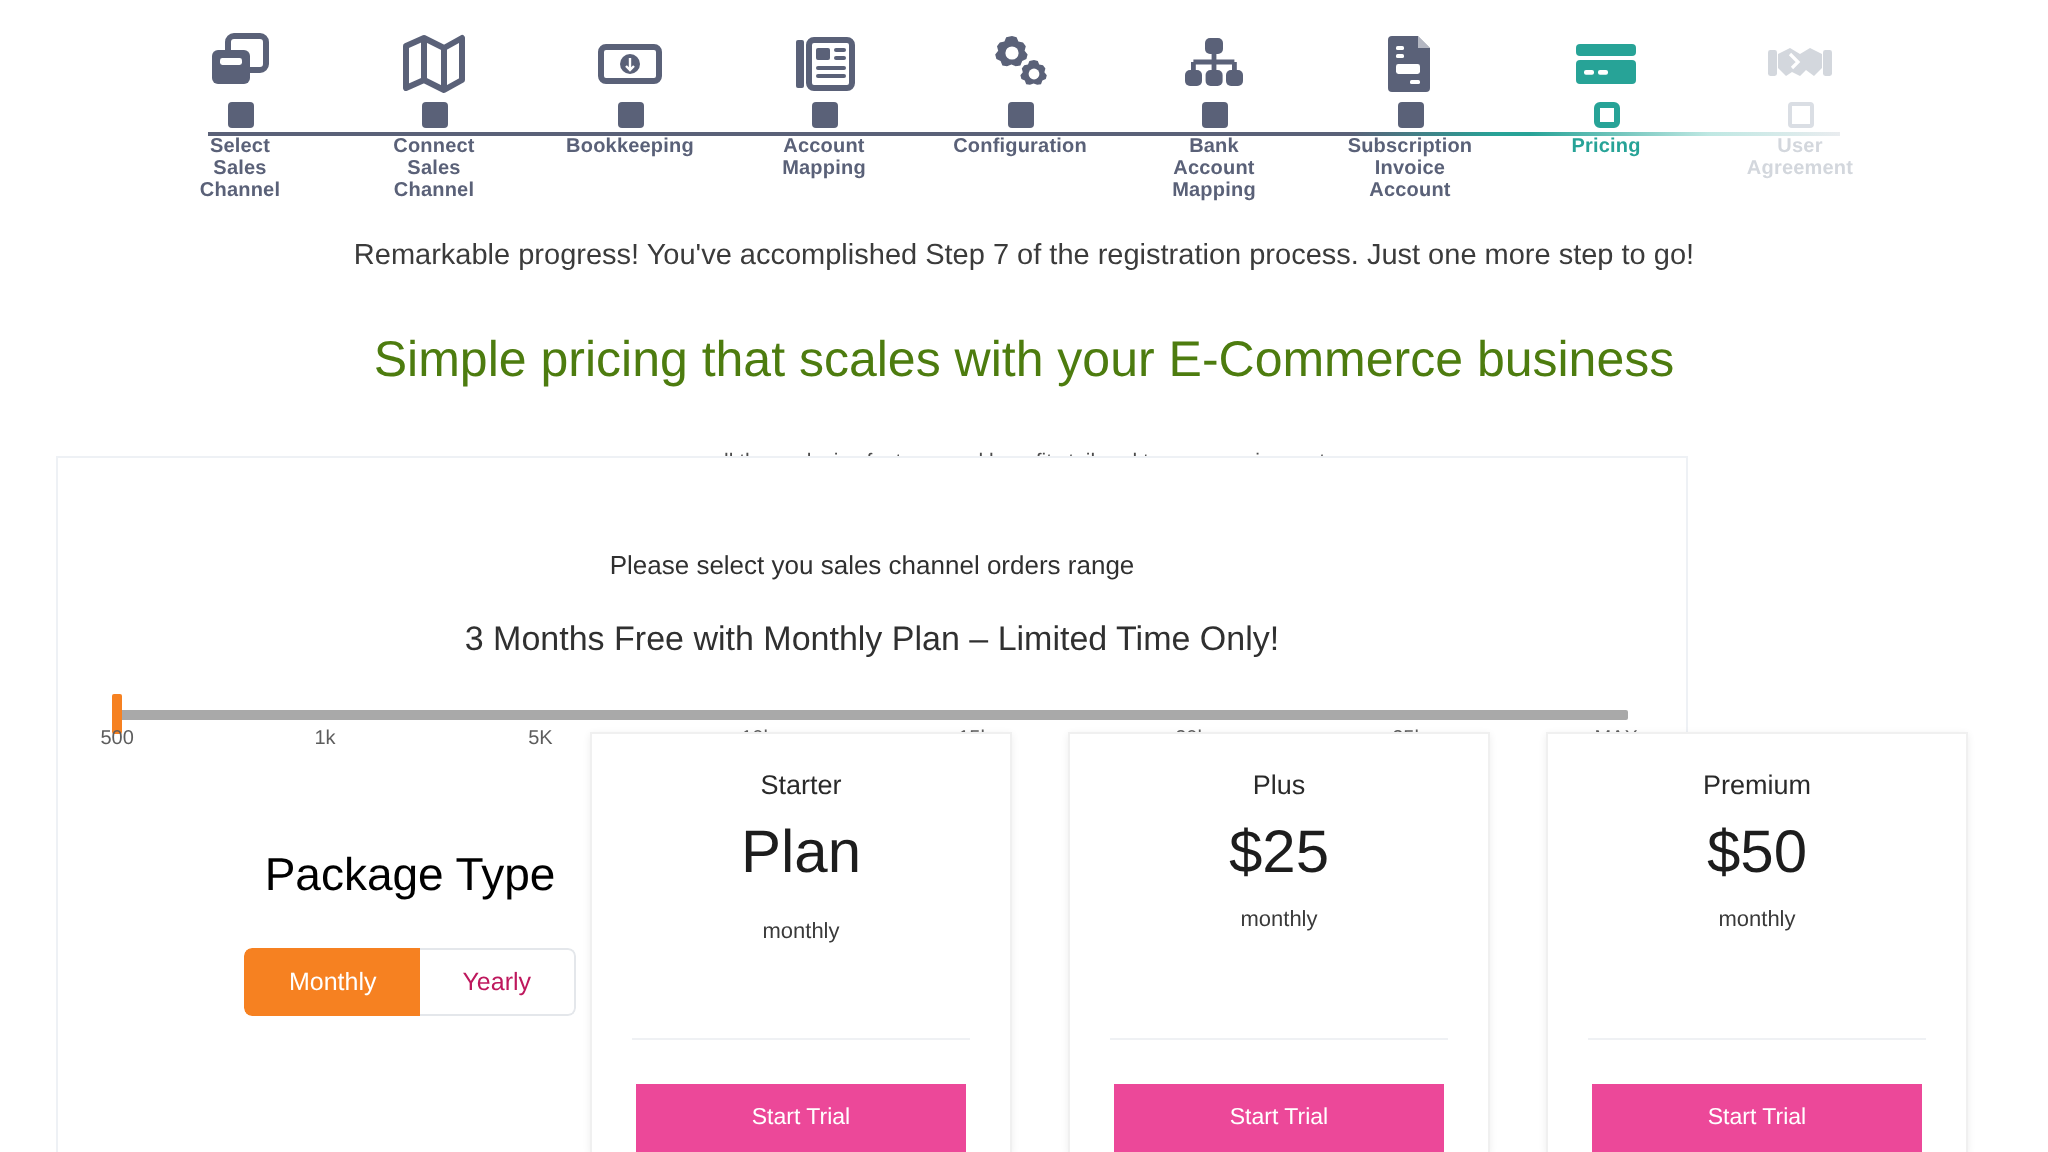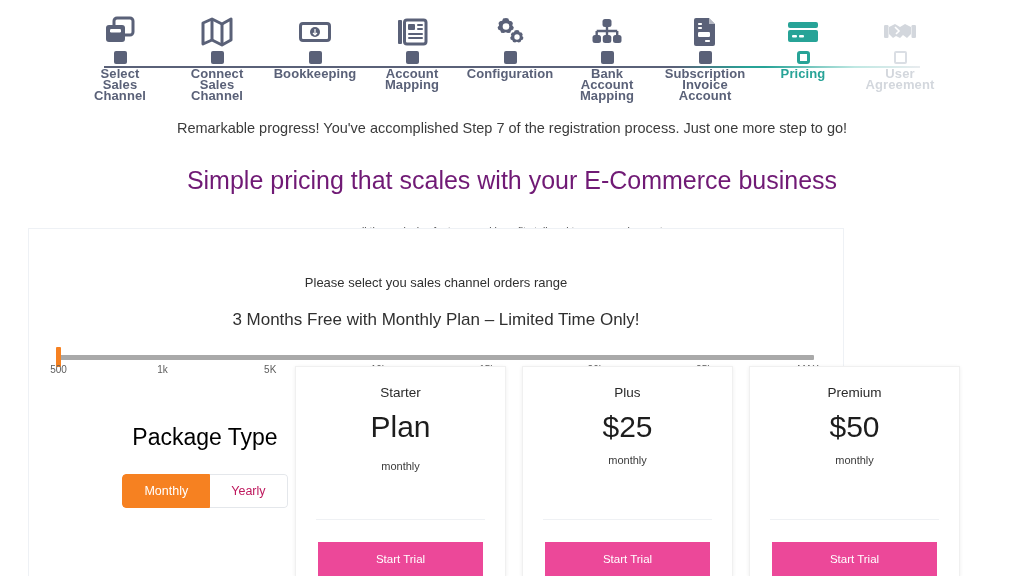--- a/index.html
+++ b/index.html
@@ -45,21 +45,21 @@
     border-radius: 3px;
   }
   .node.upcoming {
     background: #ffffff;
     border: 2px solid #dadee4;
     box-sizing: border-box;
     border-radius: 2px;
   }
   .step-label {
     margin-top: 4px;
-    font-size: 13px;
+    font-size: 10px;
     font-weight: bold;
     line-height: 11px;
     color: #5a6178;
     letter-spacing: 0.1px;
   }
   .step.active .step-label { color: #27a397; }
   .step.disabled .step-label { color: #d3d7dd; }
 
   .rail {
     position: absolute;
@@ -75,21 +75,21 @@
   
   .progress-note {
     text-align: center;
     font-size: 14.5px;
     color: #3b3b3b;
     margin-top: 8px;
   }
   .headline {
     text-align: center;
     font-size: 25px;
-    color: #701a75;
+    color: #4d7c0f;
     margin-top: 30px;
     font-weight: normal;
   }
   .subhead {
     text-align: center;
     font-size: 10.5px;
     color: #4c4c4c;
     line-height: 15px;
     margin-top: 14px;
   }
@@ -176,21 +176,21 @@
   }
   .toggle-btn:first-child { border-radius: 4px 0 0 4px; }
   .toggle-btn:last-child  { border-radius: 0 4px 4px 0; border-left: none; }
 
   
   .cards {
     position: absolute;
     left: 266px; top: 137px;
     width: 690px;
     display: flex;
-    gap: 16px;
+    gap: 28px;
   }
   .card {
     width: 211px;
     height: 211px;
     border: 1px solid #f0f0f0;
     box-shadow: 0 1px 4px rgba(0,0,0,0.07);
     background: #fff;
     box-sizing: border-box;
     padding: 18px 16px 0 16px;
     text-align: center;

